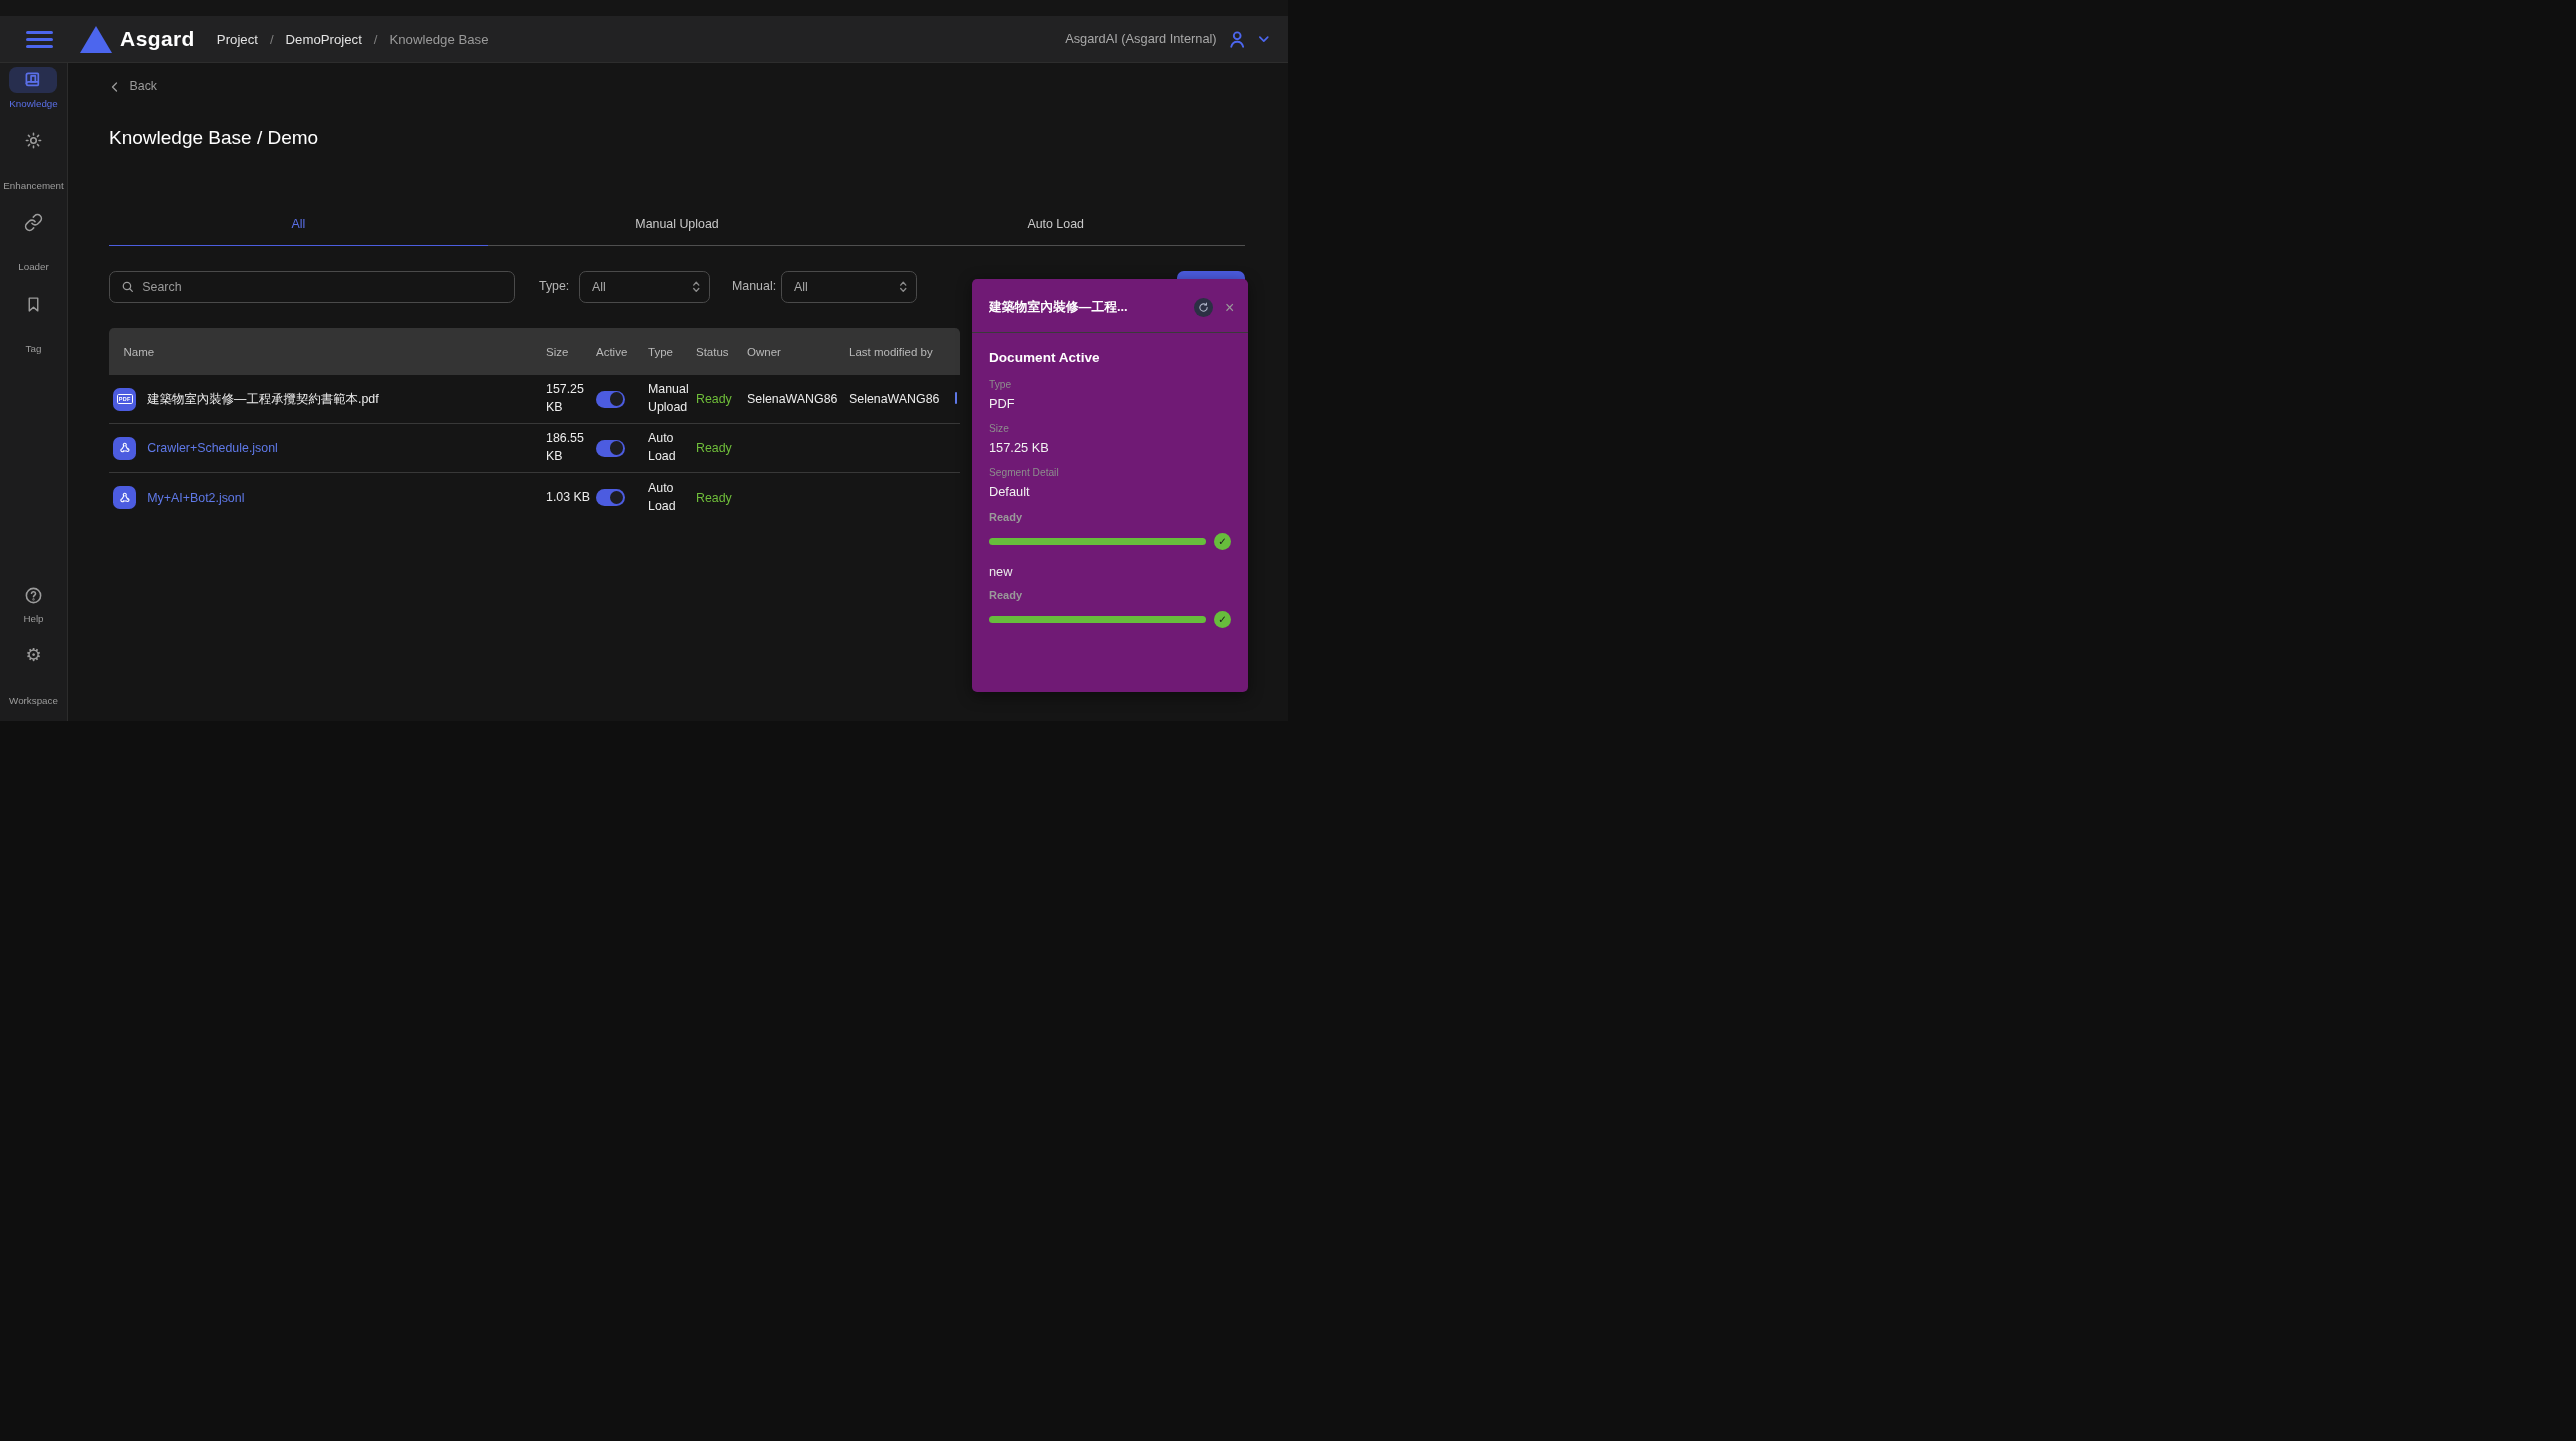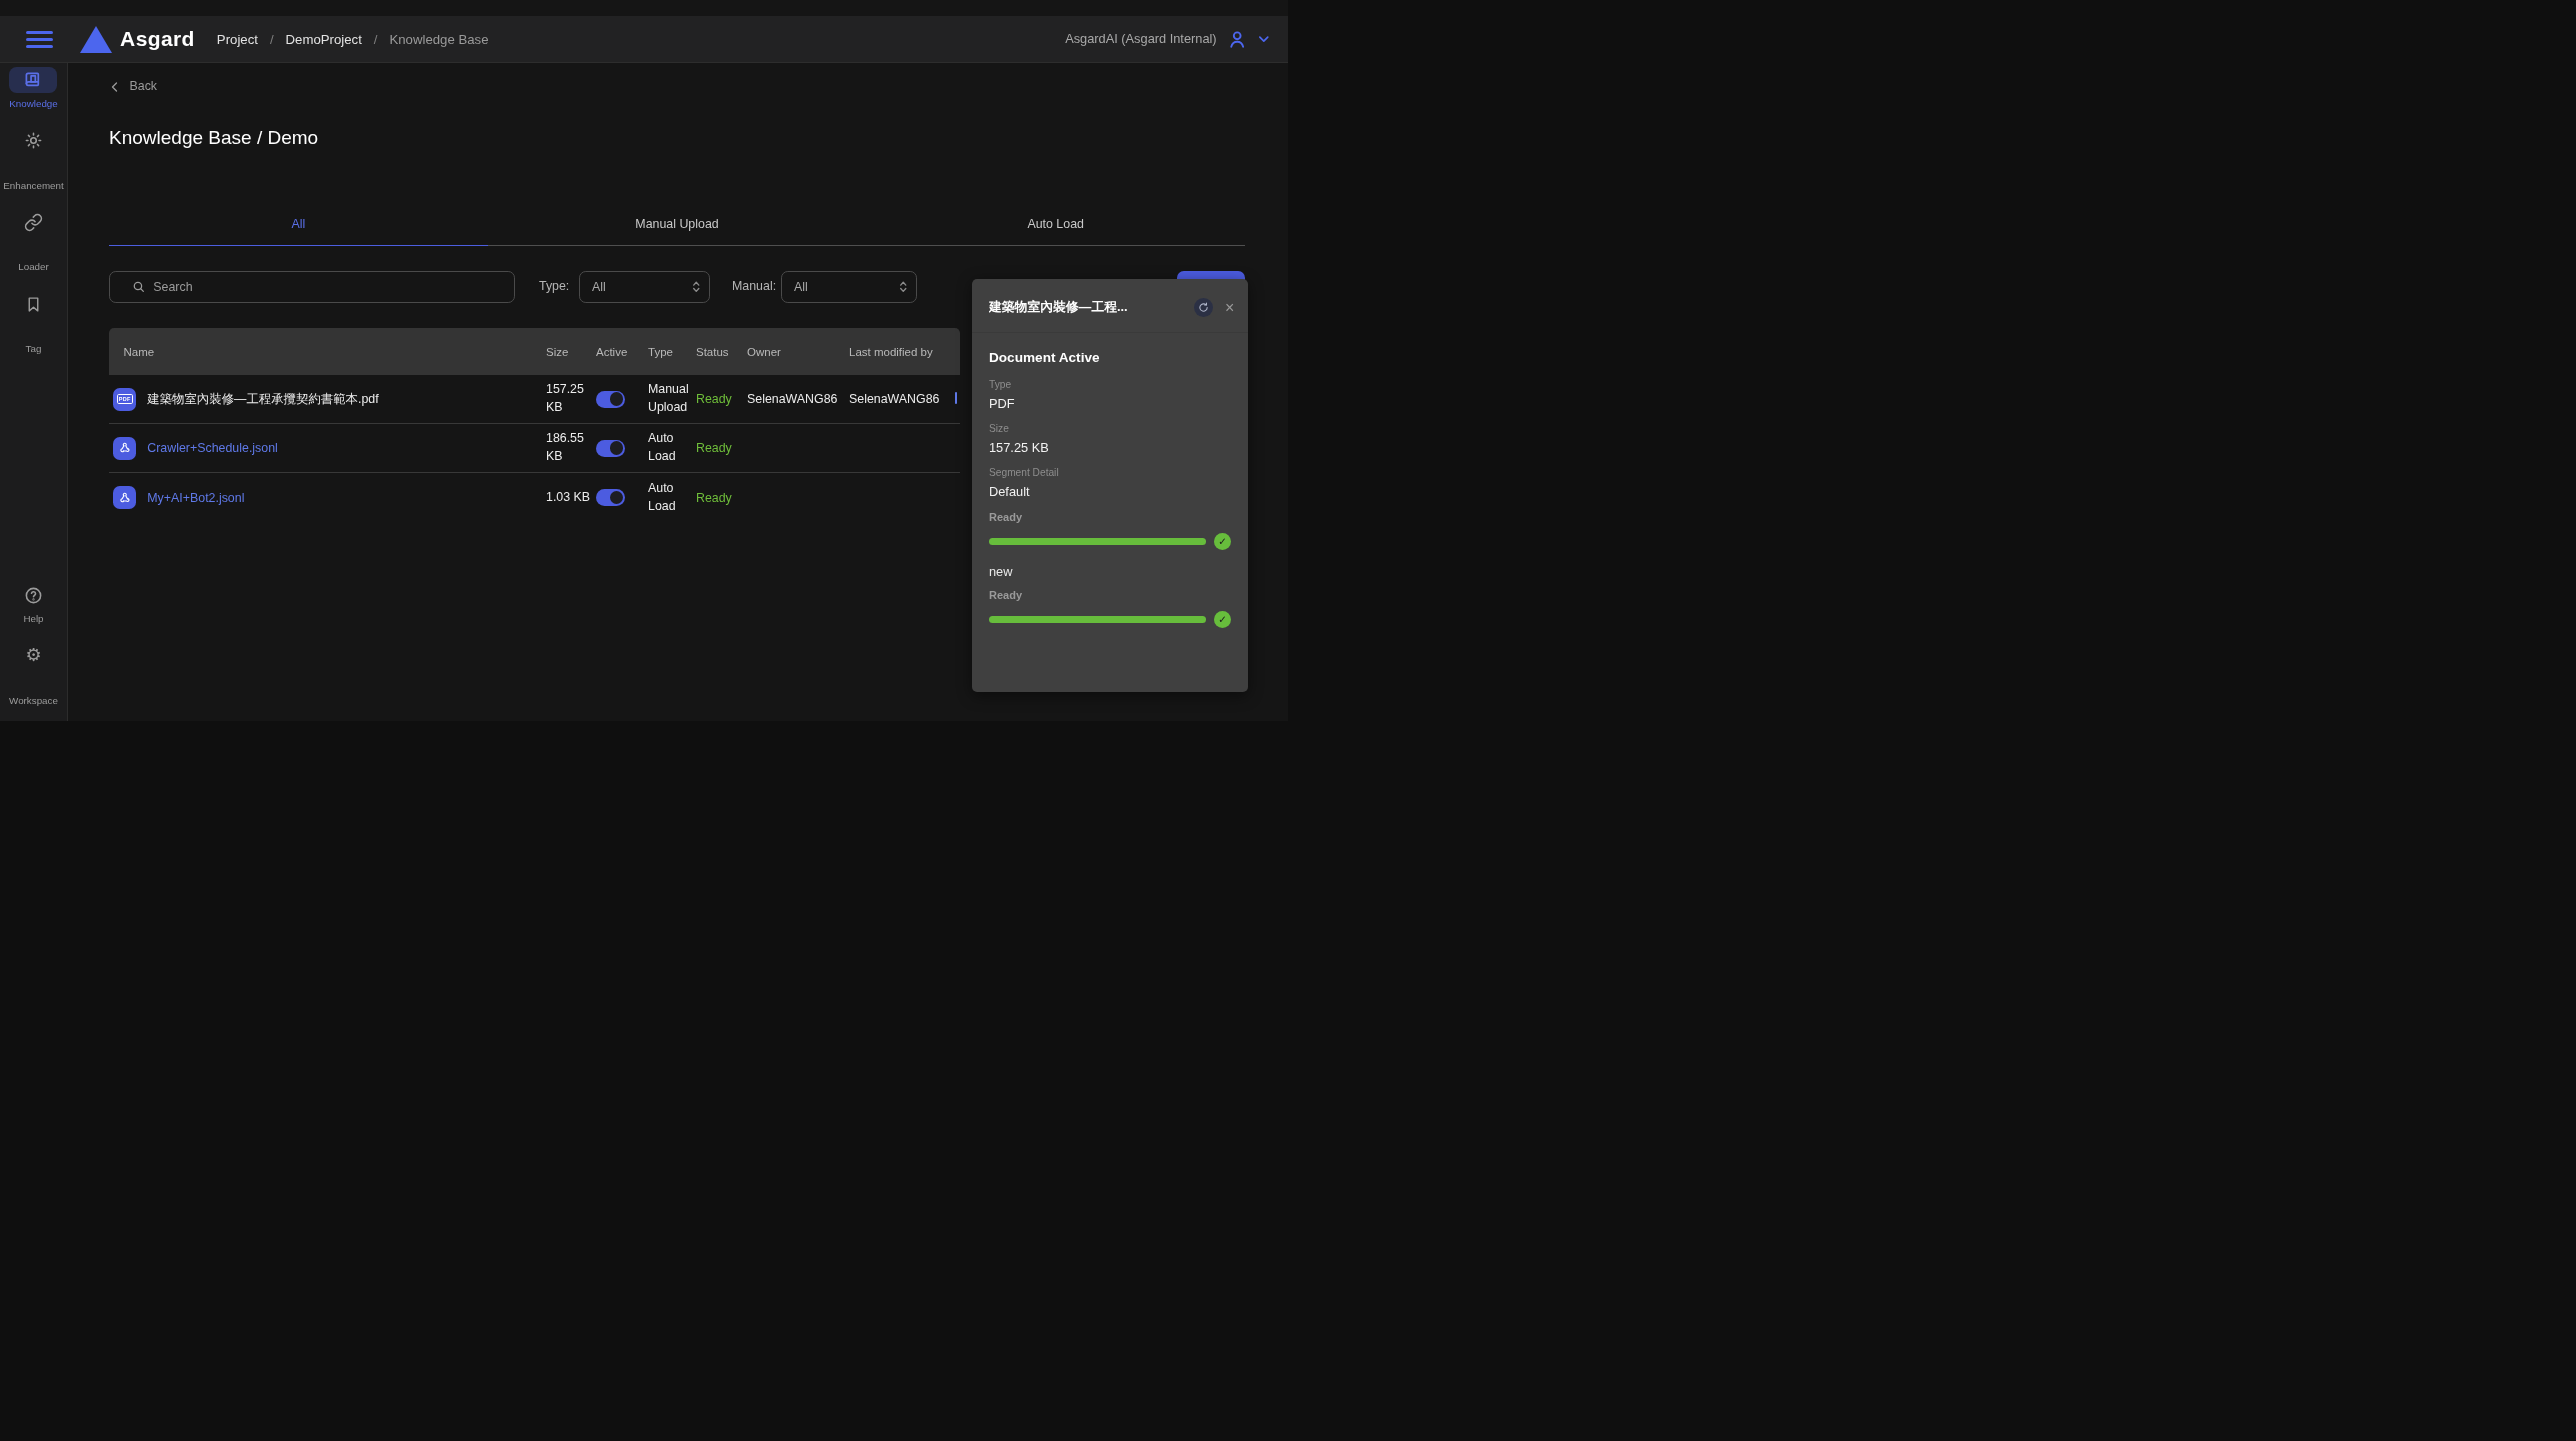--- a/index.html
+++ b/index.html
@@ -37,21 +37,21 @@
   .content { position:absolute; top:47px; left:68px; right:0; bottom:0; background:#151515; }
   .back-row { position:absolute; left:41px; top:32px; display:flex; align-items:flex-end; gap:8.5px; color:#9b9b9b; font-size:12.4px; cursor:pointer; }
   .back-chevron { color:#9b9b9b; }
   .page-title { position:absolute; left:41px; top:80px; font-size:19px; font-weight:400; color:#fff; }
 
   .tabs { position:absolute; left:41px; top:170px; width:1136px; display:flex; }
   .tab { flex:1; text-align:center; padding-bottom:13.6px; font-size:12.4px; color:#c9c9c9; cursor:pointer; border-bottom:1.7px solid #4f4f4f; }
   .tab.active { color:#5a6fe8; border-bottom-color:#4c5ee0; }
 
   .filter-row { position:absolute; left:41px; top:224px; width:1136px; height:32px; }
-  .search-box { position:absolute; left:0; top:0; width:406px; height:32px; border:0.9px solid #4a4a4a; border-radius:6.8px; display:flex; align-items:center; gap:7.7px; padding:0 22px; color:#9b9b9b; background:transparent; }
+  .search-box { position:absolute; left:0; top:0; width:406px; height:32px; border:0.9px solid #4a4a4a; border-radius:6.8px; display:flex; align-items:center; gap:7.7px; padding:0 11px; color:#9b9b9b; background:transparent; }
   .search-box input { flex:1; background:transparent; border:none; outline:none; color:#ddd; font-size:12.4px; font-family:inherit; }
   .search-box input::placeholder { color:#9b9b9b; }
   .filter-label { position:absolute; top:7.7px; font-size:12.4px; color:#b5b5b5; }
   .lab-type { left:430px; }
   .lab-loader { left:623px; }
   .select { position:absolute; top:0; height:32px; border:0.9px solid #4a4a4a; border-radius:6.8px; display:flex; align-items:center; justify-content:space-between; padding:0 8.5px 0 12px; color:#a9a9a9; font-size:12.4px; cursor:pointer; }
   .sel-type { left:470px; width:131px; }
   .sel-loader { left:672px; width:136px; }
   .updown { color:#8b8b8b; }
   .add-btn { position:absolute; right:0; top:0; width:68px; height:32px; background:#4c5ce0; border:none; border-radius:6.8px; color:#fff; font-size:12.4px; font-family:inherit; display:flex; align-items:center; justify-content:center; gap:7.7px; cursor:pointer; }
@@ -70,21 +70,21 @@
   .pdf-glyph { border:1.4px solid #fff; border-radius:1.7px; font-size:5.5px; font-weight:700; padding:1.3px 1.3px; letter-spacing:0.3px; }
   .fname { white-space:nowrap; overflow:hidden; text-overflow:ellipsis; }
   .fname.link { color:#5f79e8; cursor:pointer; }
   .c-size, .c-type { line-height:1.45; padding-right:5.1px; }
   .toggle { width:29px; height:17px; border-radius:8.5px; background:#4c5ce0; position:relative; cursor:pointer; }
   .toggle .knob { position:absolute; top:1.7px; left:13.6px; width:13.6px; height:13.6px; border-radius:50%; background:#1d1d22; }
   .c-status { color:#6fbe3a; }
   .edit-sliver { position:absolute; right:2.6px; top:17px; width:2.1px; height:12px; background:#5f79e8; border-radius:0.9px; }
 
   
-  .panel { position:absolute; left:972px; top:279px; width:276px; height:413px; background:#404040; border-radius:5.1px; z-index:25; box-shadow:0 3.4px 15.3px rgba(0,0,0,.45); }
+  .panel { position:absolute; left:972px; top:279px; width:276px; height:413px; background:#701a75; border-radius:5.1px; z-index:25; box-shadow:0 3.4px 15.3px rgba(0,0,0,.45); }
   .panel-head { display:flex; align-items:center; padding:19px 13.6px 15.3px 17px; }
   .panel-title { font-size:12.8px; font-weight:700; color:#fff; width:184px; white-space:nowrap; overflow:hidden; text-overflow:ellipsis; }
   .panel-head-icons { margin-left:auto; display:flex; align-items:center; gap:12px; }
   .refresh-btn { width:19px; height:19px; border-radius:50%; background:#2b3044; display:flex; align-items:center; justify-content:center; color:#aeb4c8; cursor:pointer; }
   .close-x { color:#9a9a9a; font-size:16px; line-height:1; cursor:pointer; }
   .panel-divider { height:0.9px; background:#3a3a3a; }
   .panel-body { padding:17px 17px 0; }
   .panel-section-title { font-size:13.6px; font-weight:700; color:#fff; margin-bottom:13.6px; }
   .field { margin-bottom:12px; }
   .field .f-label { font-size:10.2px; color:#8d8d8d; margin-bottom:6px; }

